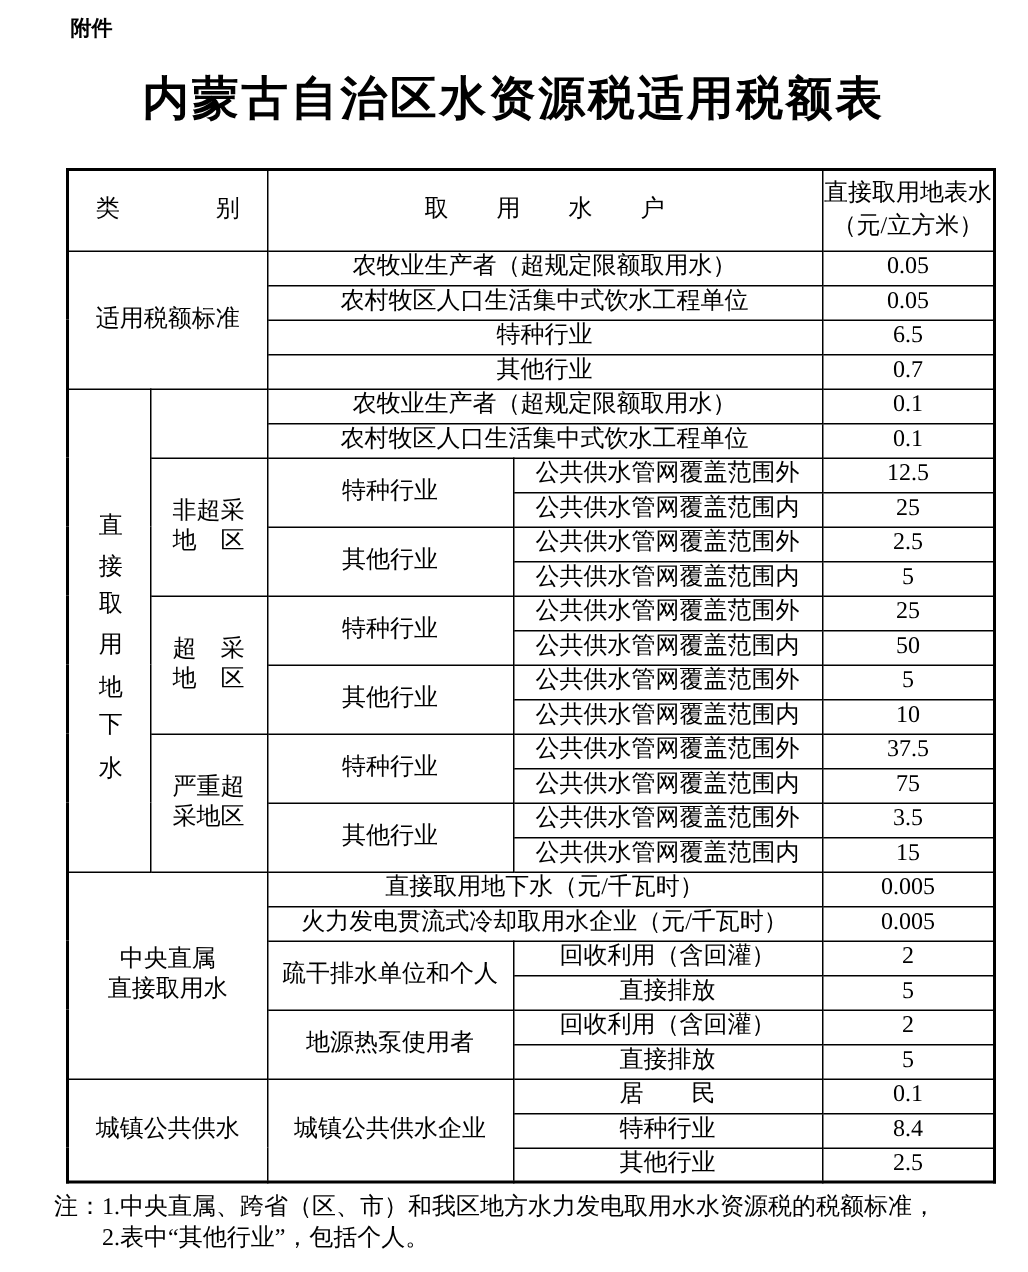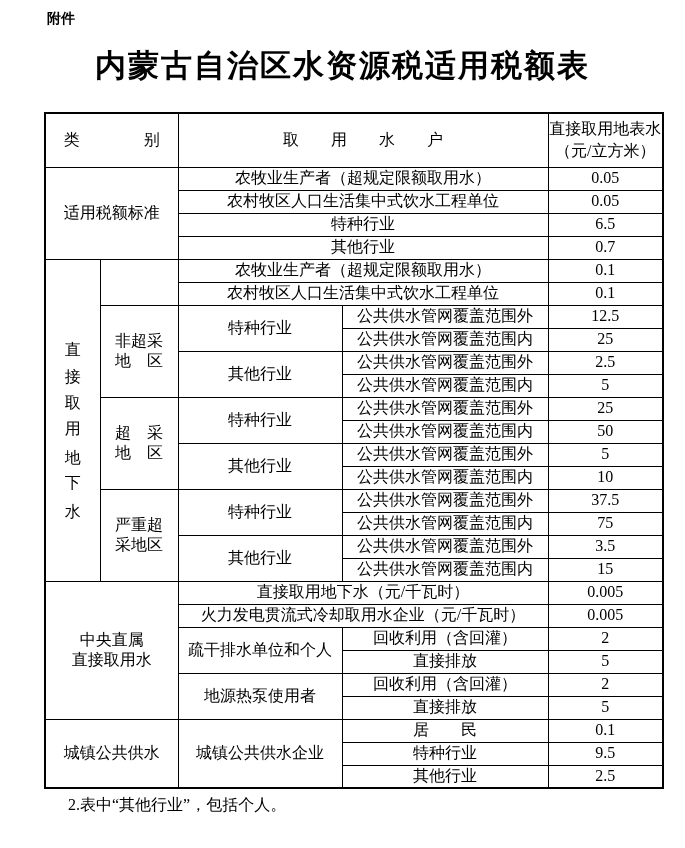--- a/index.html
+++ b/index.html
@@ -206,24 +206,25 @@
   </tr>
 
   <tr class="r">
     <td colspan="2" rowspan="3">城镇公共供水</td>
     <td rowspan="3">城镇公共供水企业</td>
     <td>居　　民</td>
     <td>0.1</td>
   </tr>
   <tr class="r">
     <td>特种行业</td>
-    <td>9.5</td>
+    <td>8.4</td>
   </tr>
   <tr class="r">
     <td>其他行业</td>
     <td>2.5</td>
   </tr>
 </tbody>
   </table>
 
 <div class="notes">
+  <div class="l1">注：1.中央直属、跨省（区、市）和我区地方水力发电取用水水资源税的税额标准，</div>
   <div class="l3">2.表中“其他行业”，包括个人。</div>
 </div>
 
 </body></html>

